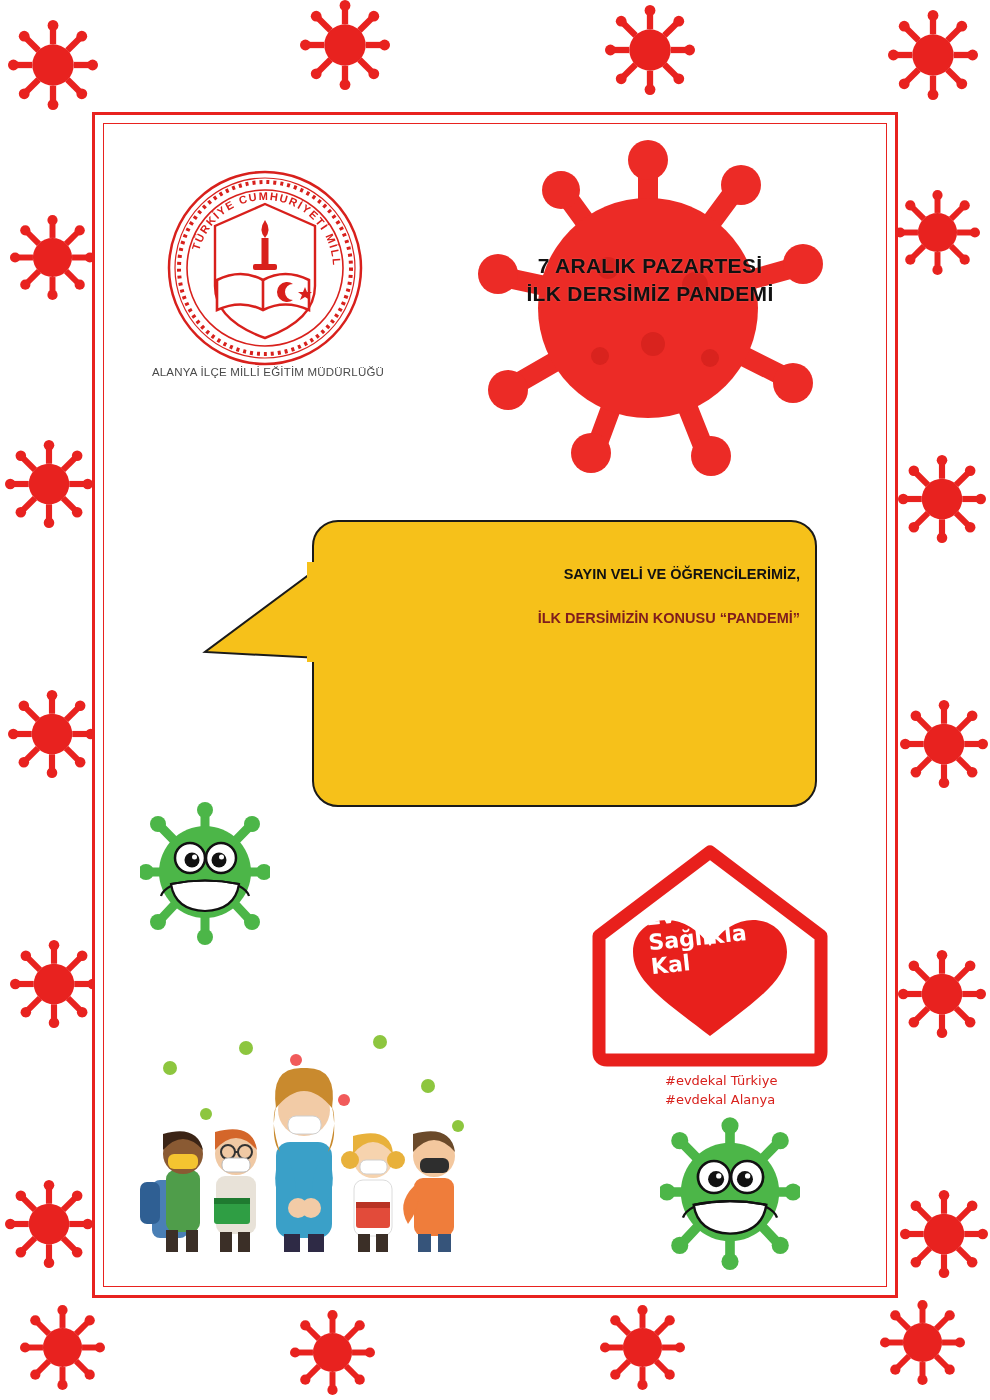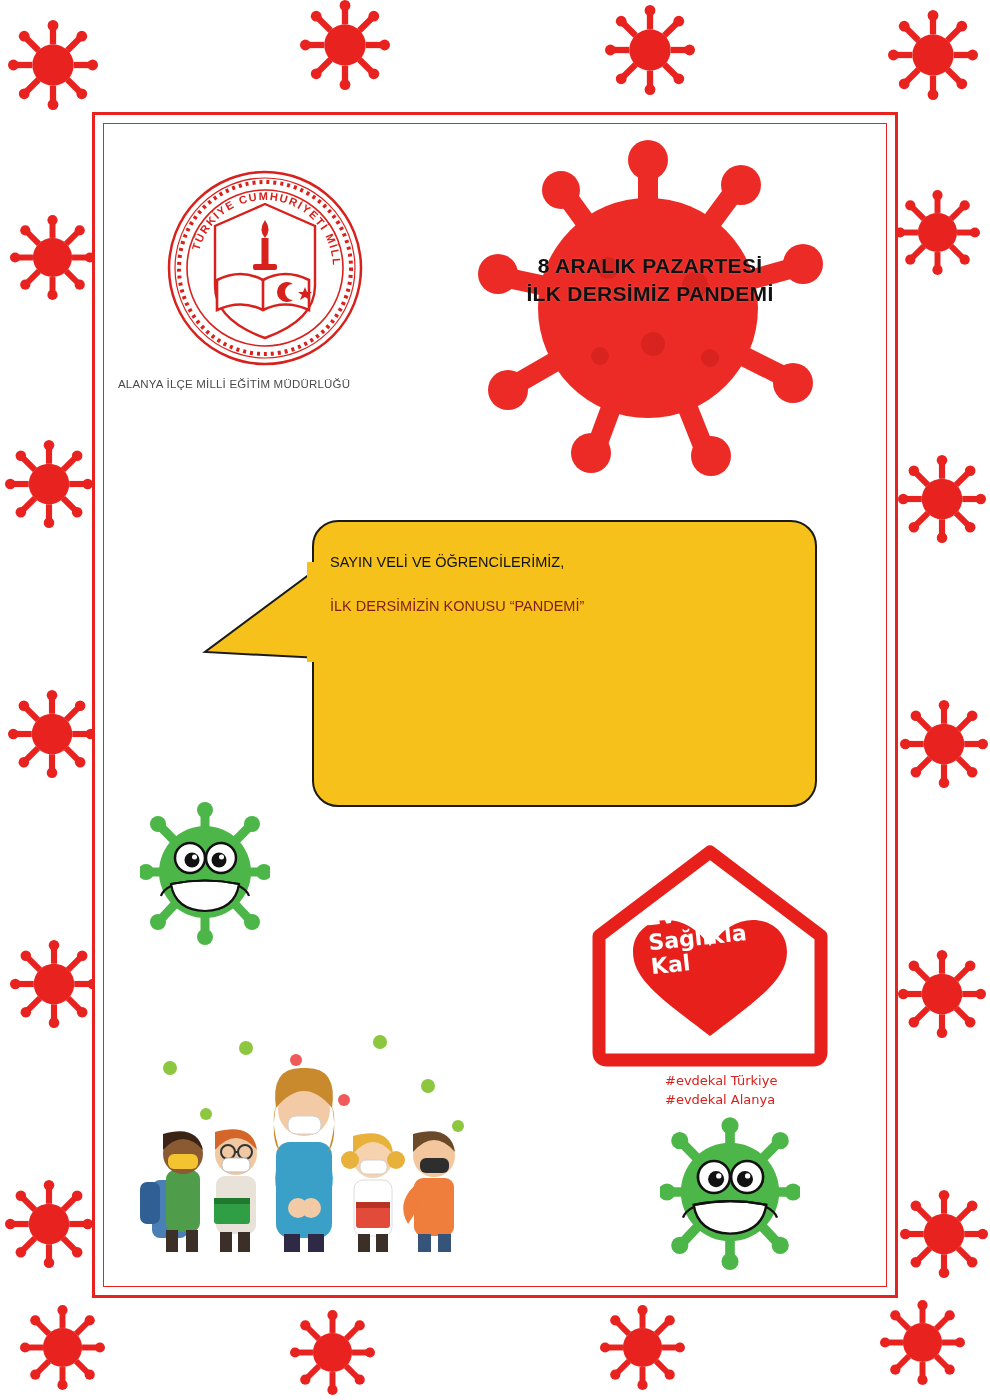--- a/index.html
+++ b/index.html
@@ -51,25 +51,25 @@
     left: 165px;
     top: 168px;
     width: 200px;
     height: 200px;
   }
   .meb-caption {
     position: absolute;
     left: 118px;
     top: 366px;
     width: 300px;
+    text-align: center;
     font-size: 11.5px;
     letter-spacing: .2px;
     color: #4a4a4a;
     font-family: "Liberation Sans", sans-serif;
-    margin-top: 12px;
   }
 
   
   .hero-virus {
     position: absolute;
     left: 448px;
     top: 128px;
     width: 400px;
     height: 350px;
   }
@@ -101,25 +101,25 @@
   .bubble-tail {
     position: absolute;
     left: 197px;
     top: 560px;
     width: 125px;
     height: 115px;
   }
   .bubble-content {
     position: absolute;
     left: 330px;
-    top: 552px;
+    top: 564px;
     width: 470px;
-    text-align: left;
+    text-align: right;
     color: #111111;
-    font-weight: normal;
+    font-weight: bold;
     font-size: 14.5px;
     line-height: 1.5;
   }
   .bubble-line { margin: 0 0 22px 0; }
   .bubble-line.accent { color: #7f1d1d; }
   .bubble-block { margin: 0; line-height: 1.72; }
 
   
   .green-virus-1 { position: absolute; left: 140px; top: 800px; width: 130px; height: 145px; }
   .green-virus-2 { position: absolute; left: 660px; top: 1115px; width: 140px; height: 155px; }
@@ -674,21 +674,21 @@
       <g fill="#d6221d" opacity="0.85">
         <circle cx="160" cy="140" r="11"></circle>
         <circle cx="247" cy="157" r="13"></circle>
         <circle cx="205" cy="216" r="12"></circle>
         <circle cx="152" cy="228" r="9"></circle>
         <circle cx="262" cy="230" r="9"></circle>
       </g>
     </svg>
   </div>
   <div class="hero-text">
-    <div>8 ARALIK PAZARTESİ</div>
+    <div>7 ARALIK PAZARTESİ</div>
     <div>İLK DERSİMİZ PANDEMİ</div>
   </div>
 
   <div class="bubble"></div>
   <div class="bubble-tail">
     <svg width="125" height="115" viewBox="0 0 125 115">
       <path d="M125 5 L8 92 L123 98 Z" fill="#f6c11a" stroke="#1a1a1a" stroke-width="2"></path>
       <rect x="110" y="2" width="18" height="100" fill="#f6c11a"></rect>
     </svg>
   </div>

